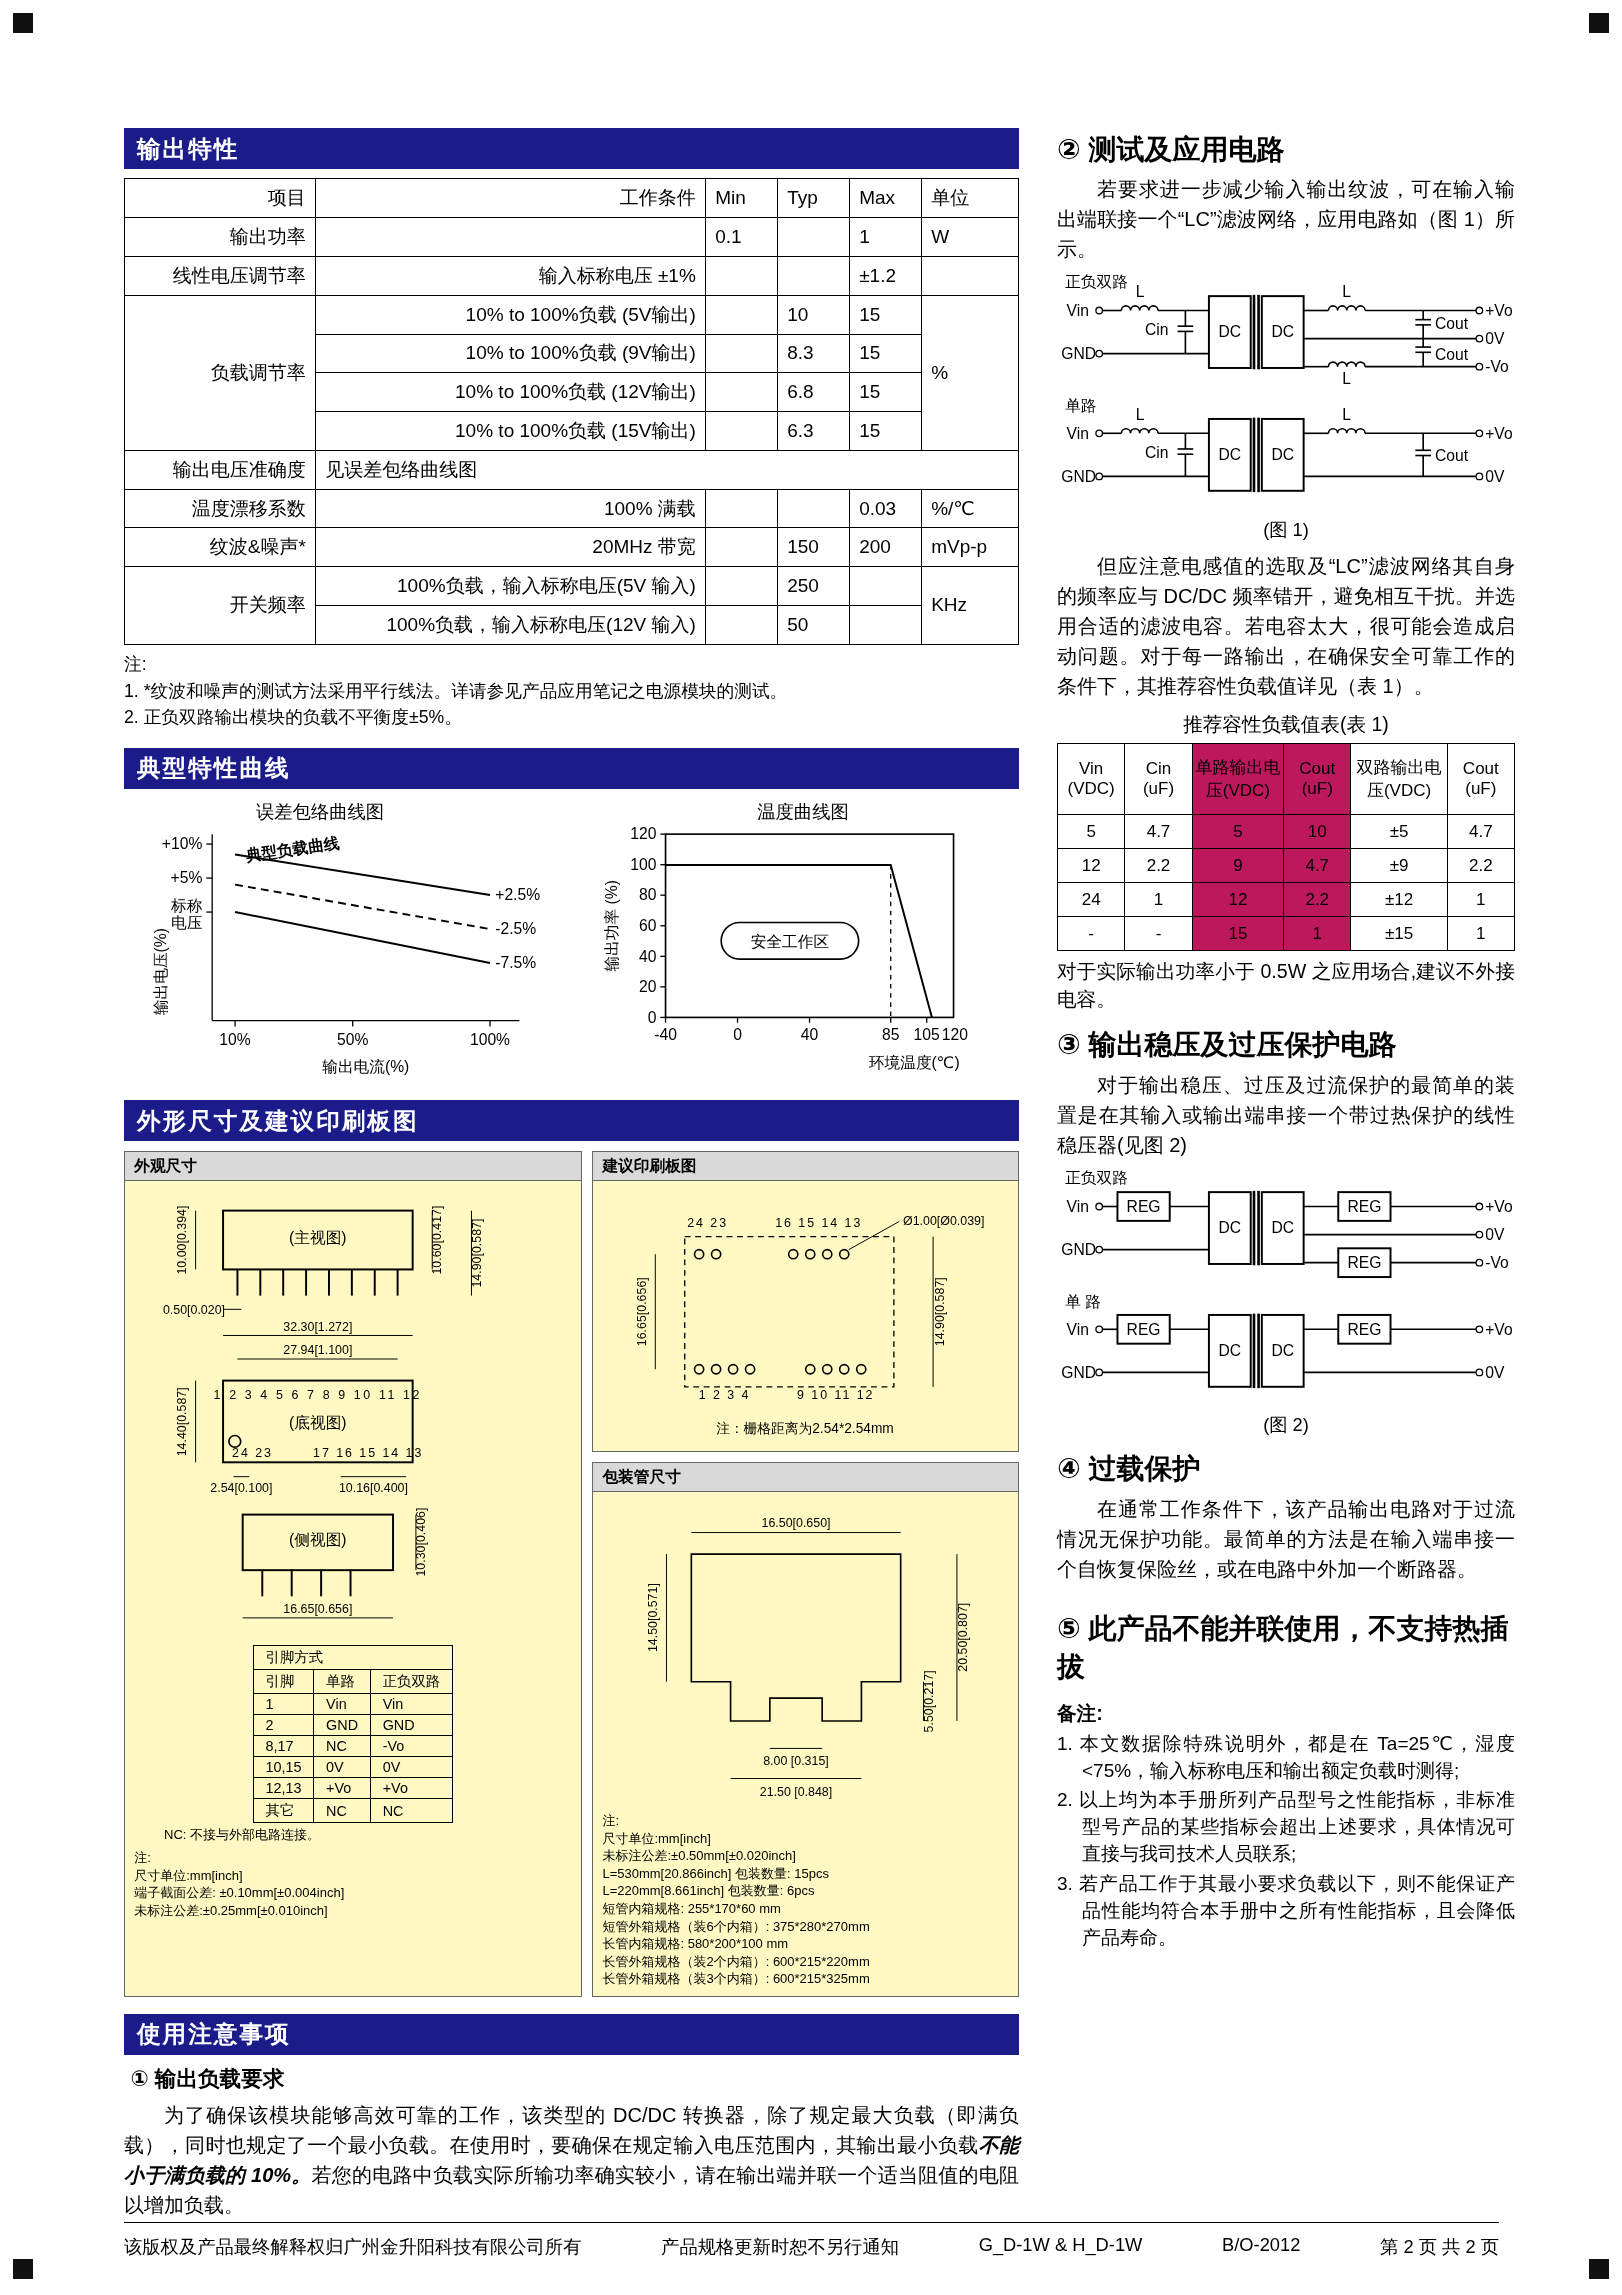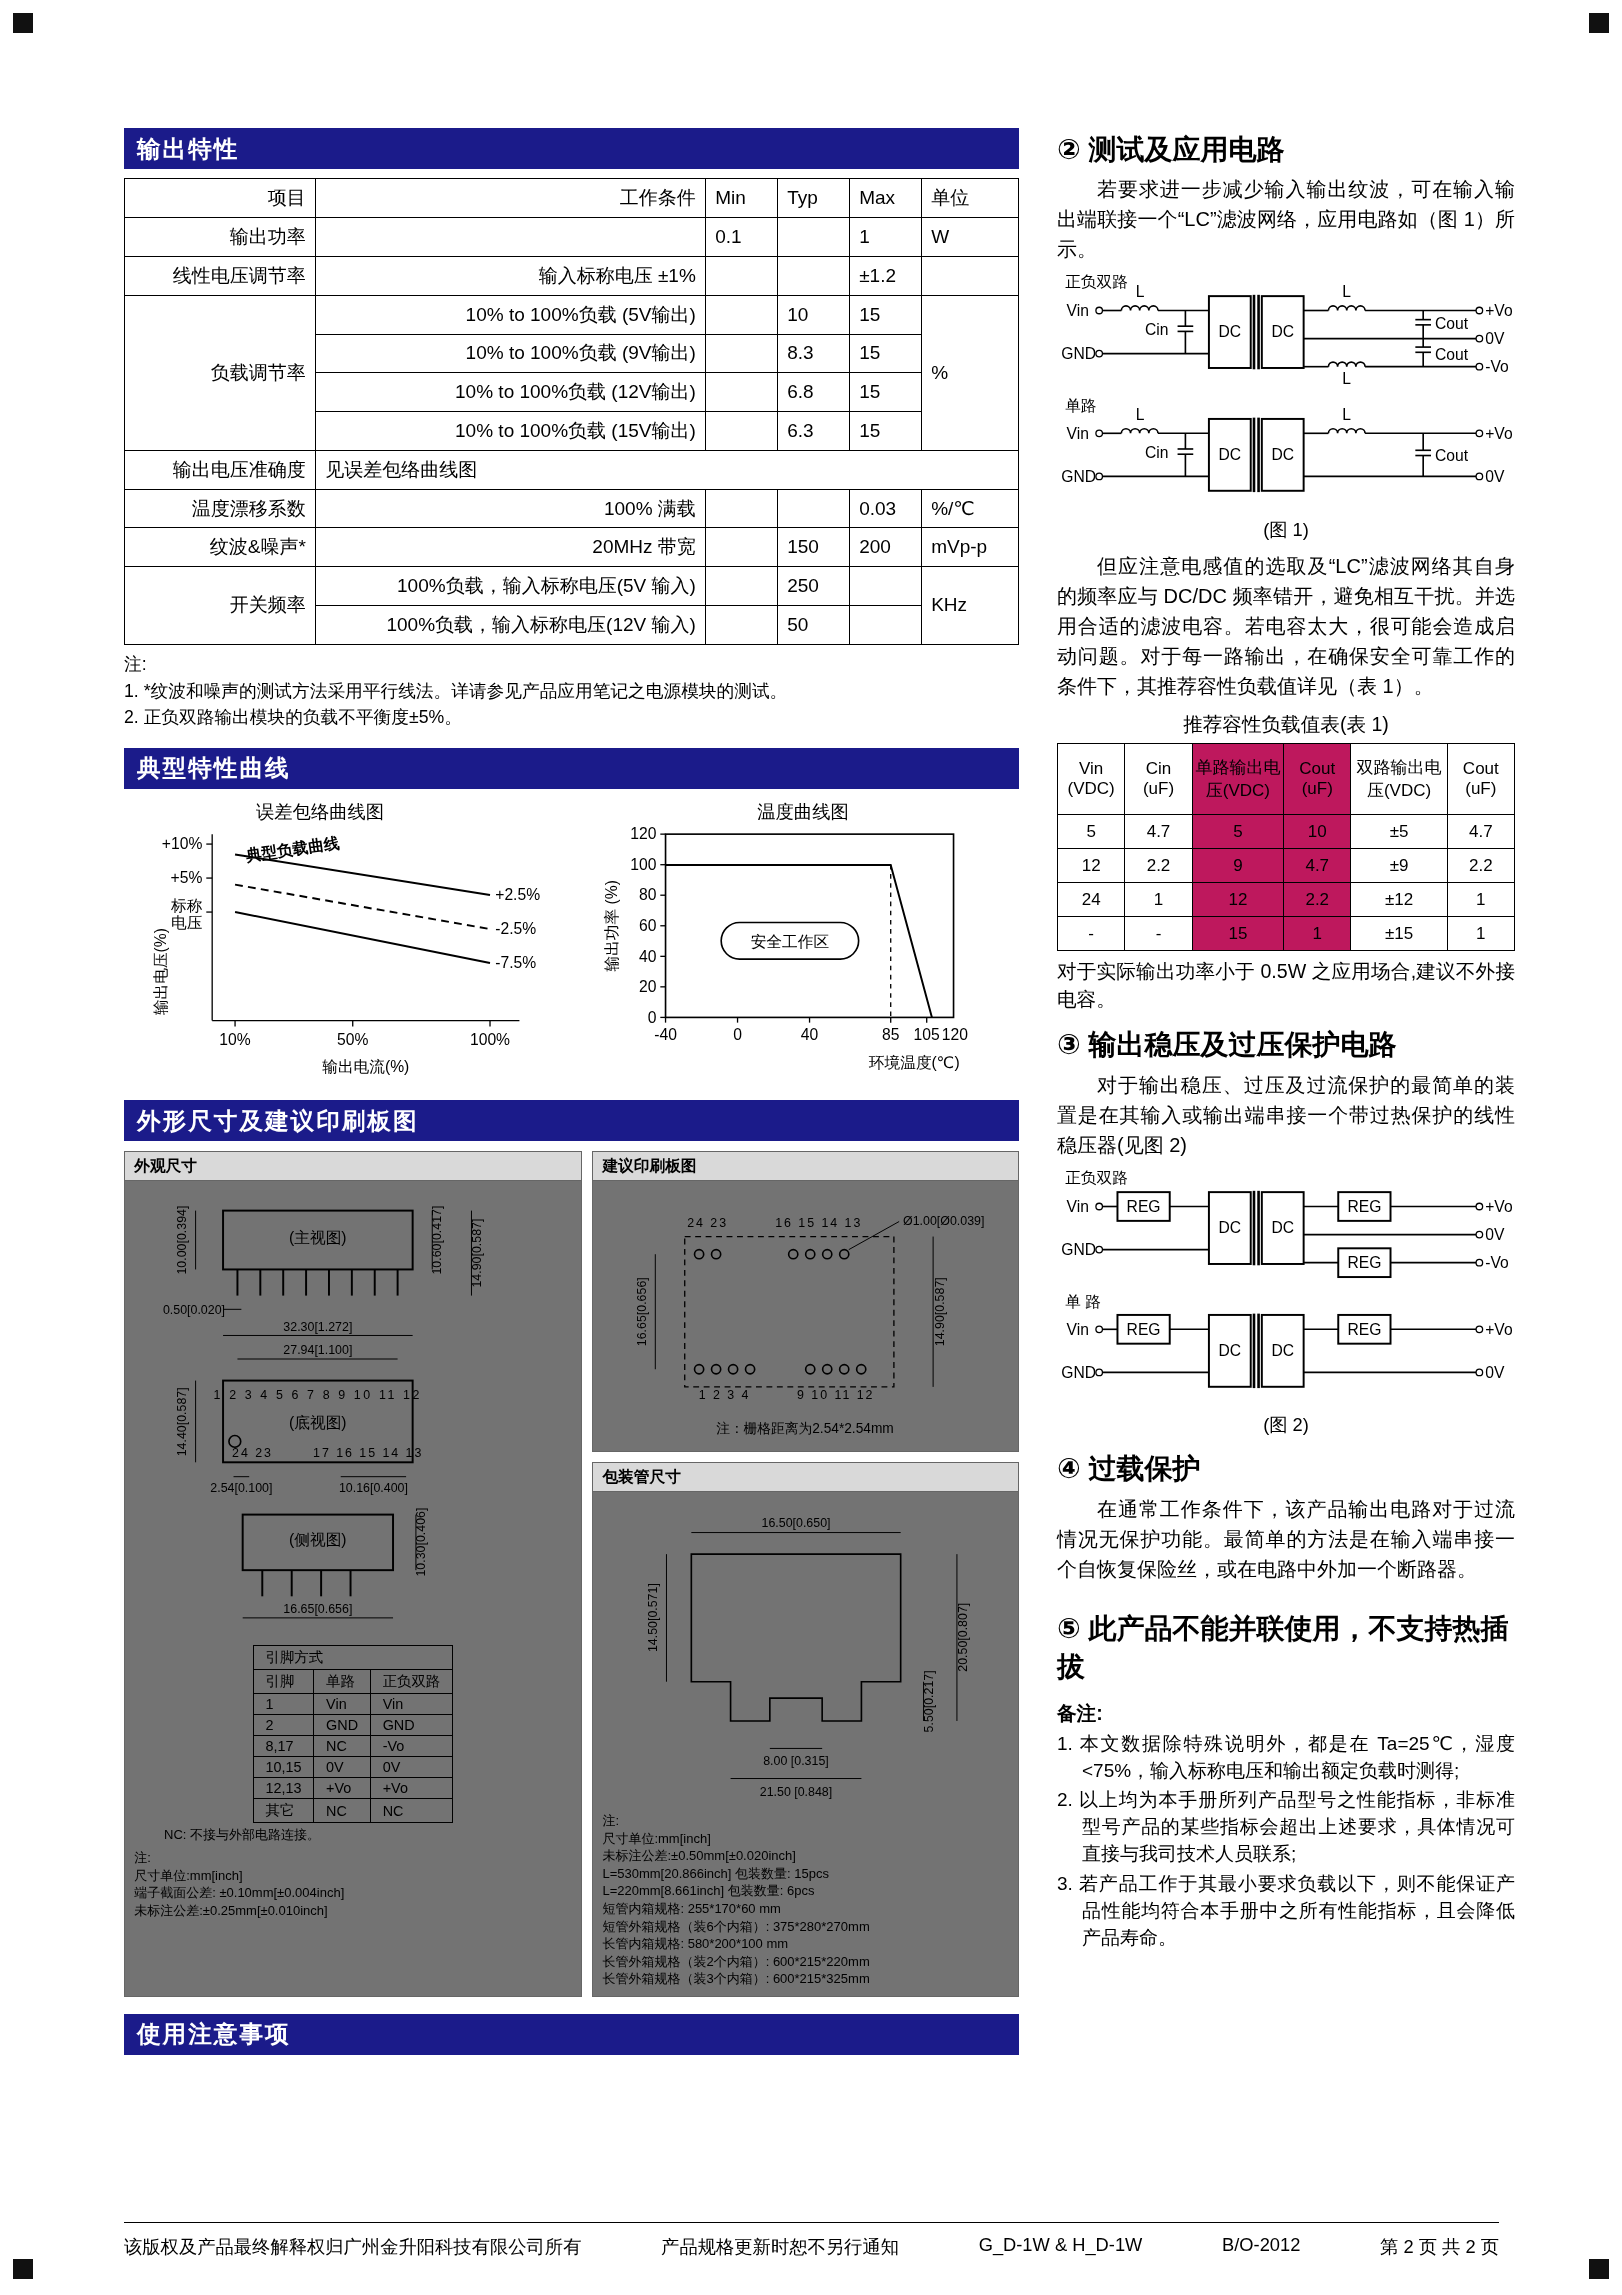--- a/index.html
+++ b/index.html
@@ -20,21 +20,21 @@
   table { border-collapse:collapse; }
   .spec { width:100%; font-size:19px; }
   .spec td { border:1.3px solid #000; padding:5.9px 9.2px; height:38px; }
   .spec .al { text-align:right; }
   .spec .ce { text-align:left; }
   .notes { font-size:17.7px; line-height:1.5; margin-top:6.5px; }
 
   .charts { display:flex; gap:11.8px; margin:6.5px 0 3.9px 0;justify-content:flex-end; }
 
   .drawings { display:flex; gap:10.5px; margin-bottom:5.2px; }
-  .panel { border:1.3px solid #666; background:#737373; }
+  .panel { border:1.3px solid #666; background:#fef9c3; }
   .panel-title { background:#d9d9d9; border-bottom:1.3px solid #666; font-size:15.7px;
                  font-weight:bold; padding:3.9px 9.2px; }
   .outline-panel { width:458px; }
   .right-panels { width:427px; display:flex; flex-direction:column; gap:9.2px; }
 
   .pint { font-size:14.4px; margin:3.9px auto 2.6px auto; }
   .pint td { border:1.3px solid #000; padding:2px 11.8px; text-align:left; }
   .pin-note { font-size:13px; margin:2.6px 0 5.2px 39px; }
   .small-notes { font-size:13px; line-height:1.35; margin:3.9px 9.2px 7.9px 9.2px; }
 
@@ -433,20 +433,24 @@
             <div>短管外箱规格（装6个内箱）: 375*280*270mm</div>
             <div>长管内箱规格: 580*200*100 mm</div>
             <div>长管外箱规格（装2个内箱）: 600*215*220mm</div>
             <div>长管外箱规格（装3个内箱）: 600*215*325mm</div>
           </div>
         </div>
       </div>
     </div>
 
     <div class="bar mt">使用注意事项</div>
+    <div>
+      <div class="h-sub">① 输出负载要求</div>
+      <p class="para"><span>为了确保该模块能够高效可靠的工作，该类型的 DC/DC 转换器，除了规定最大负载（即满负载），同时也规定了一个最小负载。在使用时，要确保在规定输入电压范围内，其输出最小负载</span><span class="emph">不能小于满负载的 10%。</span><span>若您的电路中负载实际所输功率确实较小，请在输出端并联一个适当阻值的电阻以增加负载。</span></p>
+    </div>
   </div>
 
   <div class="col-right">
 
     <div class="h-right" style="margin-top:2.6px">② 测试及应用电路</div>
     <p class="para">若要求进一步减少输入输出纹波，可在输入输出端联接一个“LC”滤波网络，应用电路如（图 1）所示。</p>
 
     
     <svg width="458" height="243" viewBox="0 0 700 372">
       <text x="12" y="26" class="cl">正负双路</text>

